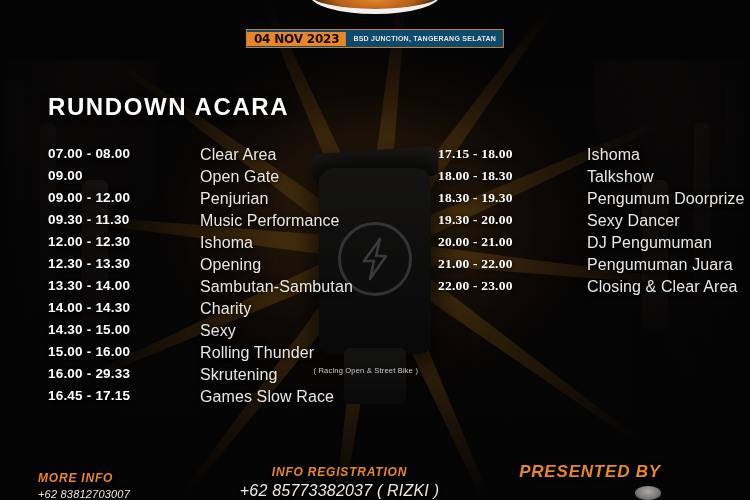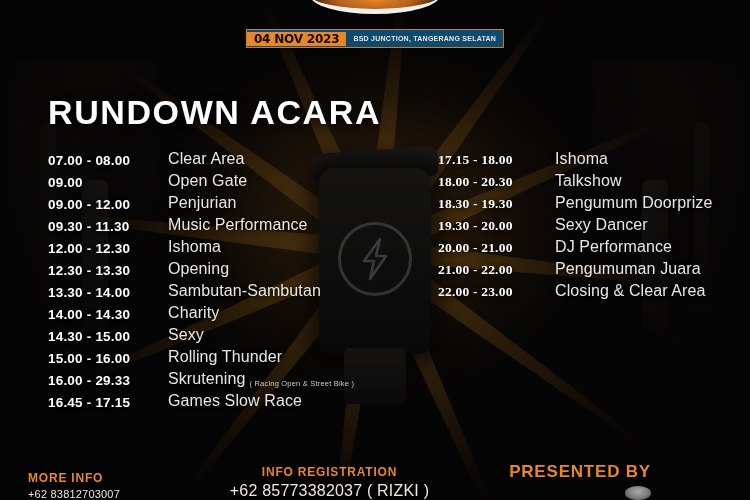--- a/index.html
+++ b/index.html
@@ -209,21 +209,21 @@
     letter-spacing: 0.25px;
     white-space: nowrap;
   }
 
   
   .heading {
     position: absolute;
     left: 48px;
     top: 93px;
     color: #ffffff;
-    font-size: 34px;
+    font-size: 24px;
     font-weight: 700;
     letter-spacing: 1.6px;
     text-shadow: 0 2px 10px rgba(0,0,0,0.9);
   }
 
   
   .schedule {
     position: absolute;
     left: 0;
     top: 146px;
@@ -232,23 +232,24 @@
 
   .col {
     position: absolute;
     top: 0;
   }
   .col.left  { left: 48px;  width: 370px; }
   .col.right { left: 438px; width: 300px; }
 
   .row {
     display: flex;
-    align-items: flex-end;
+    align-items: flex-start;
     height: 22px;
     white-space: nowrap;
+    gap: 32px;
   }
 
   .time {
     color: #ffffff;
     font-size: 13.5px;
     font-weight: 700;
     letter-spacing: 0.2px;
     text-shadow: 0 1px 5px rgba(0,0,0,0.95);
     flex: 0 0 auto;
   }
@@ -265,21 +266,21 @@
 
   .note {
     color: #cfcbc6;
     font-size: 7.5px;
     font-weight: 400;
     letter-spacing: 0.2px;
     padding-left: 4px;
   }
 
   
-  .footer { position: absolute; left: 0; bottom: 0; width: 659px; height: 44px; }
+  .footer { position: absolute; left: 10px; bottom: 0; width: 659px; height: 44px; font-style: italic; }
 
   .foot-block { position: absolute; bottom: 0; }
   .foot-block.more  { left: 28px;  text-align: left; }
   .foot-block.reg   { left: 50%; transform: translateX(-50%); text-align: center; }
   .foot-block.pres  { right: 8px;  text-align: right; }
 
   .foot-title {
     color: #e8862a;
     font-weight: 700;
     letter-spacing: 0.8px;
@@ -418,34 +419,34 @@
           <span class="time">16.45  -  17.15</span>
           <span class="desc">Games Slow Race</span>
         </div>
       </div>
     <div class="col right" id="col-right">
         <div class="row">
           <span class="time">17.15  -  18.00</span>
           <span class="desc">Ishoma</span>
         </div>
         <div class="row">
-          <span class="time">18.00  -  20.30</span>
+          <span class="time">18.00  -  18.30</span>
           <span class="desc">Talkshow</span>
         </div>
         <div class="row">
           <span class="time">18.30  -  19.30</span>
           <span class="desc">Pengumum Doorprize</span>
         </div>
         <div class="row">
           <span class="time">19.30  -  20.00</span>
           <span class="desc">Sexy Dancer</span>
         </div>
         <div class="row">
           <span class="time">20.00  -  21.00</span>
-          <span class="desc">DJ Performance</span>
+          <span class="desc">DJ Pengumuman</span>
         </div>
         <div class="row">
           <span class="time">21.00  -  22.00</span>
           <span class="desc">Pengumuman Juara</span>
         </div>
         <div class="row">
           <span class="time">22.00  -  23.00</span>
           <span class="desc">Closing &amp; Clear Area</span>
         </div>
       </div>

